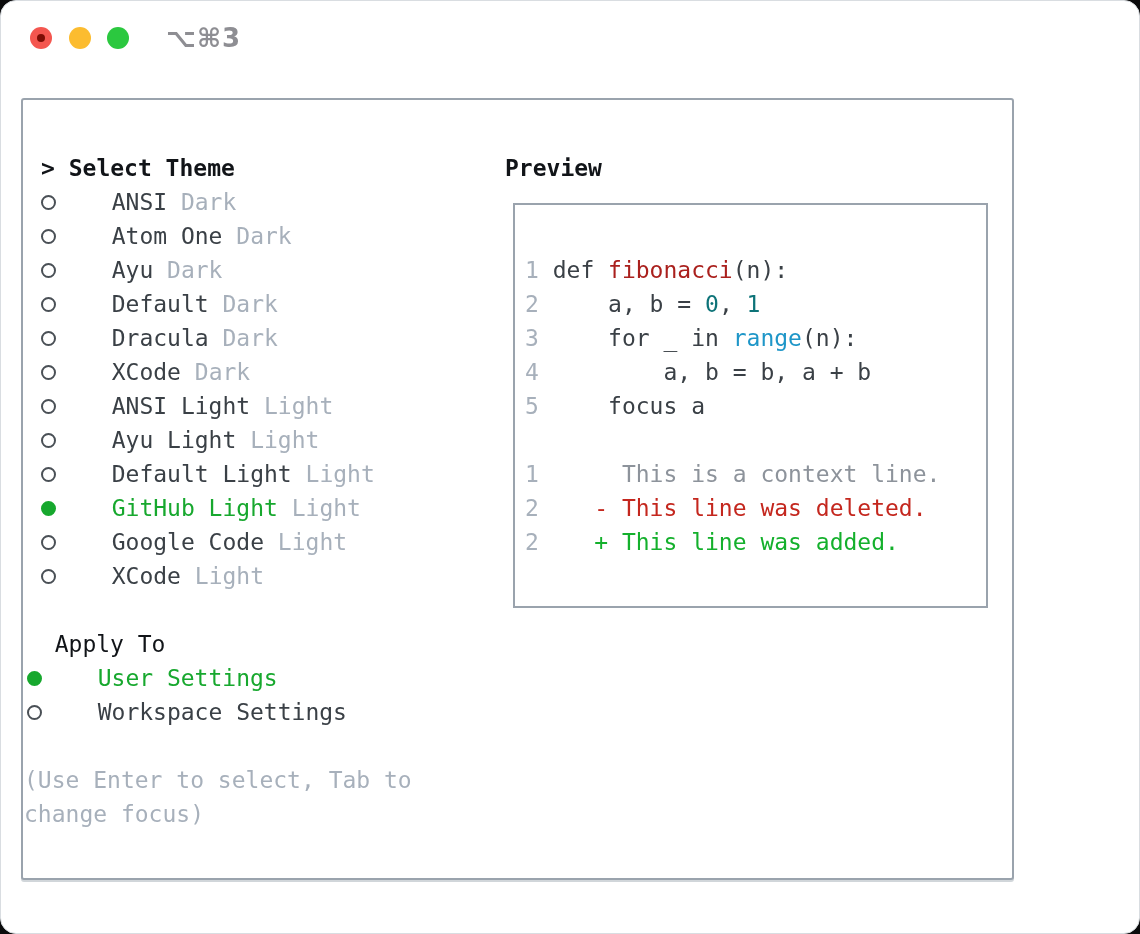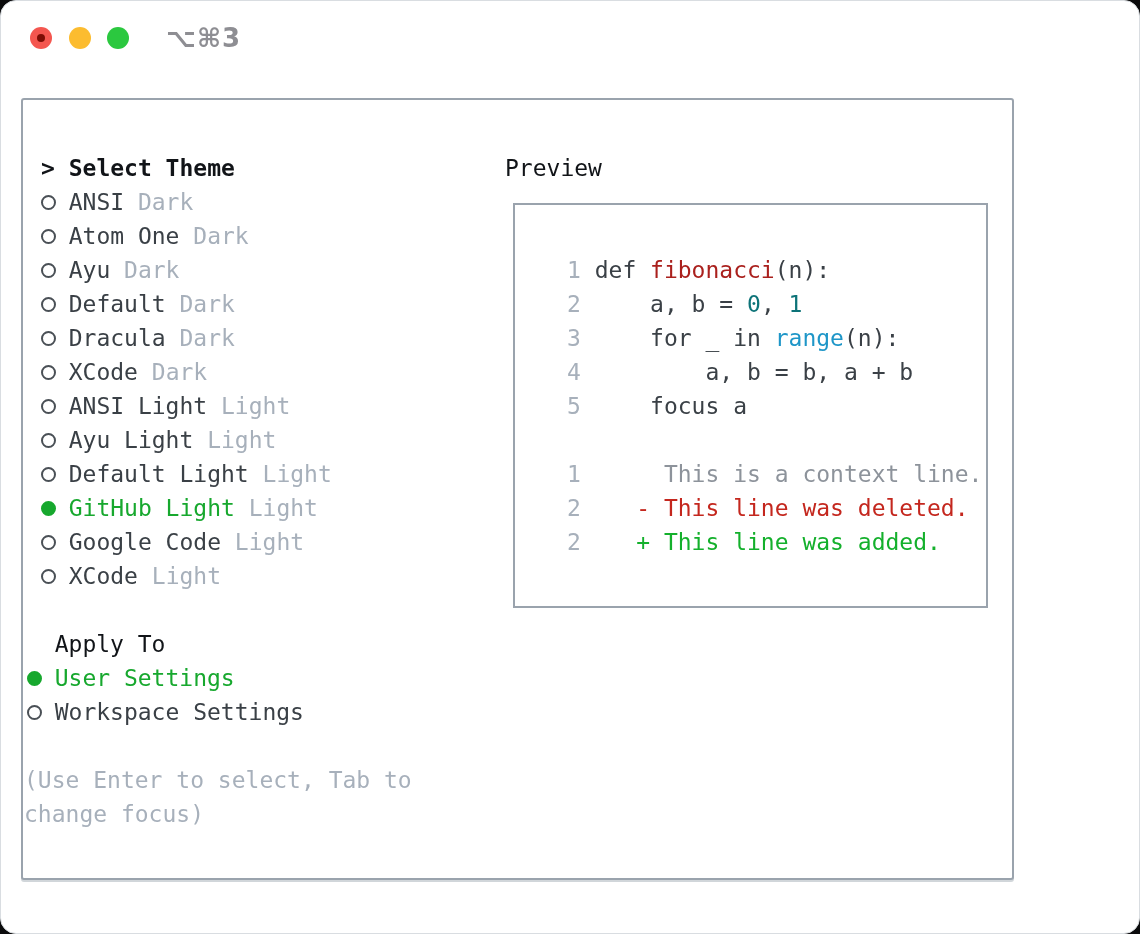--- a/index.html
+++ b/index.html
@@ -39,41 +39,41 @@
   .marker { display:inline-block; width:27.7px; flex:0 0 27.7px; position:relative; }
   .prompt { font-weight:700; color:var(--title_black,#111418); }
   .radio {
     display:block; width:15px; height:15px; border-radius:50%;
     border:2px solid var(--radio_ring,#4a5056); background:transparent;
   }
   .radio.selected { border-color:var(--accent_green,#17a82e); background:var(--accent_green,#17a82e); }
 
   .row-title { font-weight:700; color:var(--title_black,#111418); }
   .apply-title { color:var(--title_black,#111418); }
-  .t-name { color:var(--text_primary,#3a4046); }
+  .t-name { color:var(--text_primary,#3a4046);margin-left:43px; }
   .t-name.selected { color:var(--accent_green,#17a82e); }
   .t-var { color:var(--text_muted,#a7b0bb); margin-left:1ch; }
 
   .list-block  { position:absolute; left:18px; top:51px; }
   .apply-block { position:absolute; left:4px; top:527px; }
   .footer {
     position:absolute; left:1px; top:663px; width:425px;
     font-size:23px; line-height:34px; color:var(--text_muted,#a7b0bb);
   }
 
   .preview-title {
     position:absolute; left:482px; top:51px; height:34px; line-height:34px;
-    font-size:23px; font-weight:400; color:var(--title_black,#111418);
+    font-size:23px; font-weight:700; color:var(--title_black,#111418);
   }
   .preview-box {
     position:absolute; left:490px; top:103px; width:475px; height:405px;
     border:2px solid var(--panel_border,#9aa3ad); background:#ffffff;
   }
   .code-lines { padding:48px 0 0 10px; }
-  .code-line { white-space:pre; height:34px; line-height:34px; font-size:23px;margin-left:42px; }
+  .code-line { white-space:pre; height:34px; line-height:34px; font-size:23px; }
   .line-num { display:inline-block; width:2ch; color:var(--line_num,#a7b0bb); }
   .c-plain    { color:var(--code_plain,#3a4046); }
   .c-function { color:var(--code_function,#aa201d); }
   .c-number   { color:var(--code_number,#0d7378); }
   .c-builtin  { color:var(--code_builtin,#1e96c8); }
   .c-context  { color:var(--diff_context,#8d939b); }
   .c-deleted  { color:var(--diff_deleted,#c4271e); }
   .c-added    { color:var(--diff_added,#14b02c); }
 </style>
 </head>

